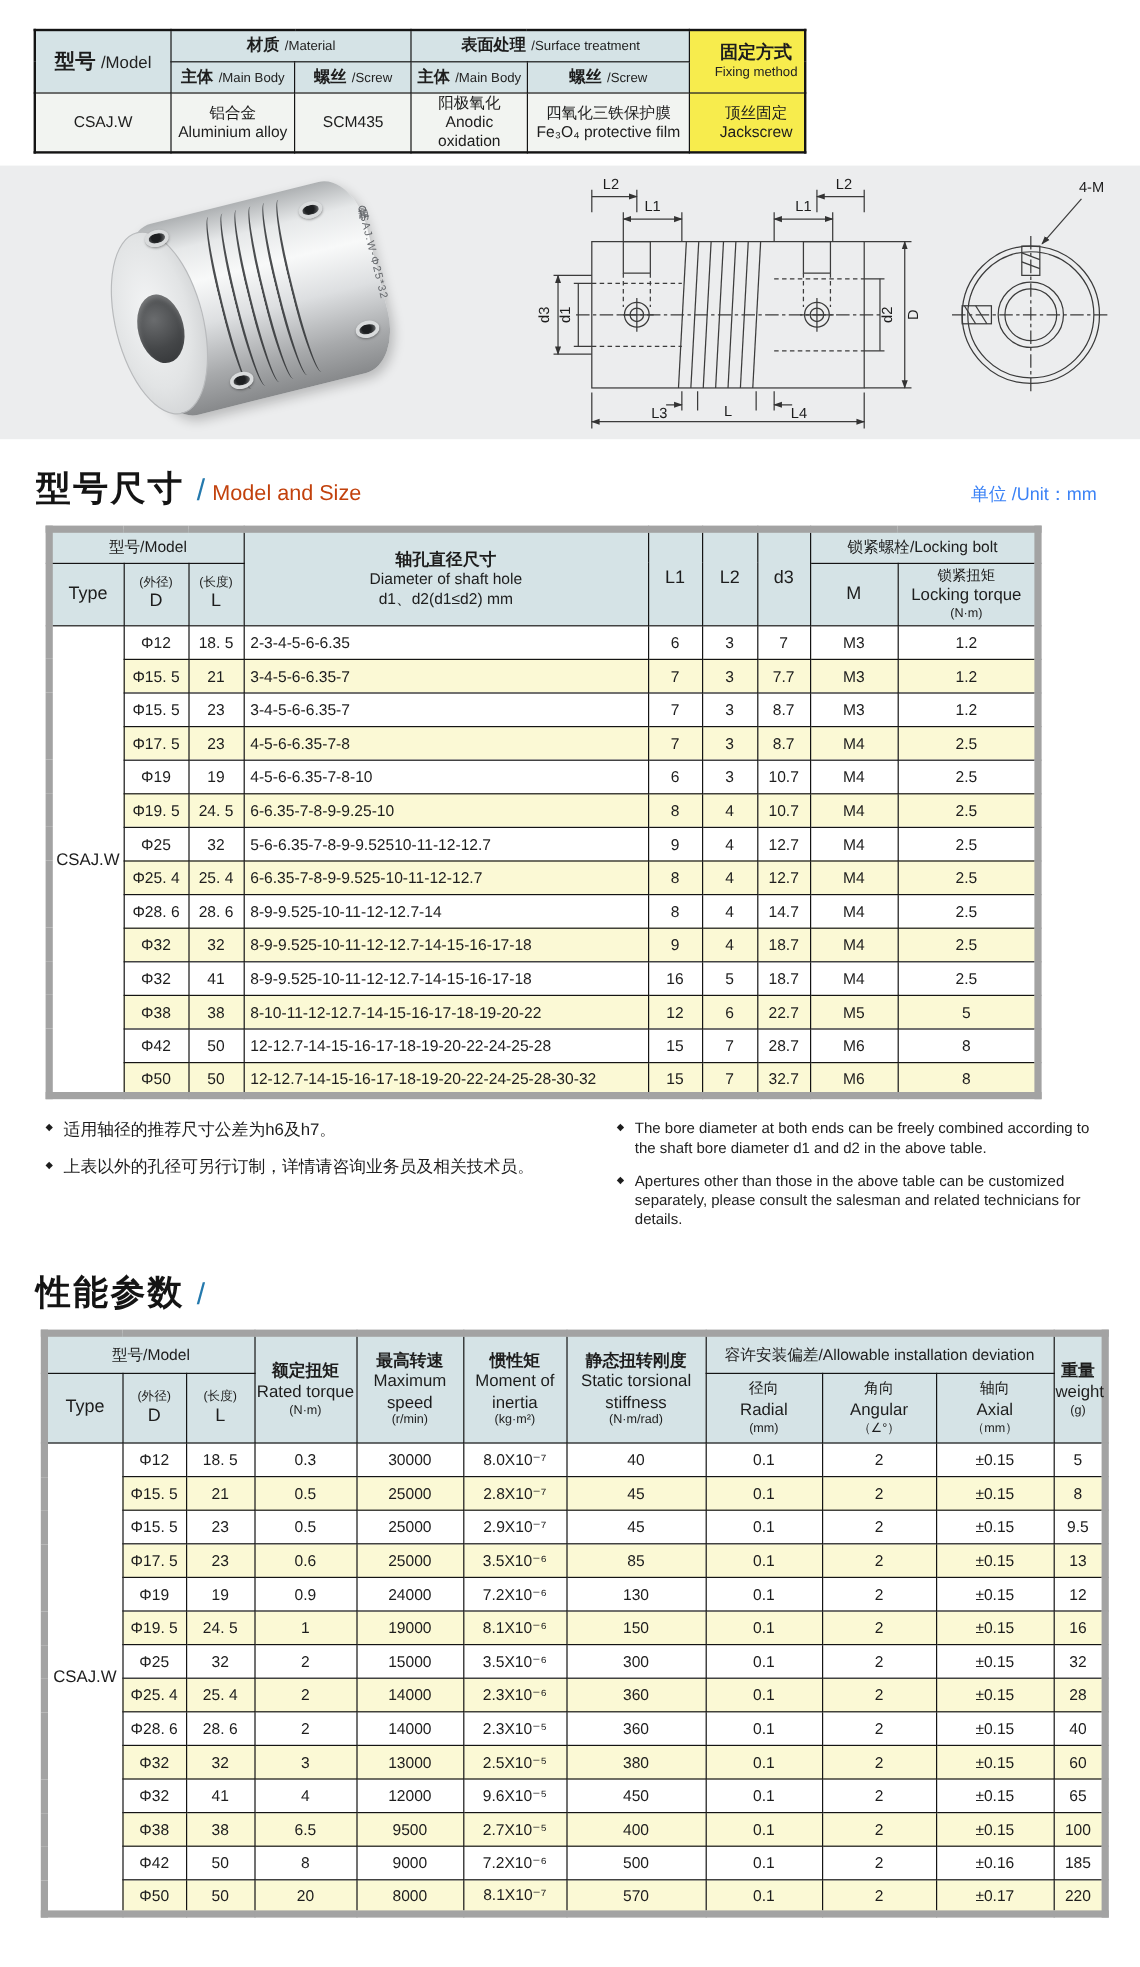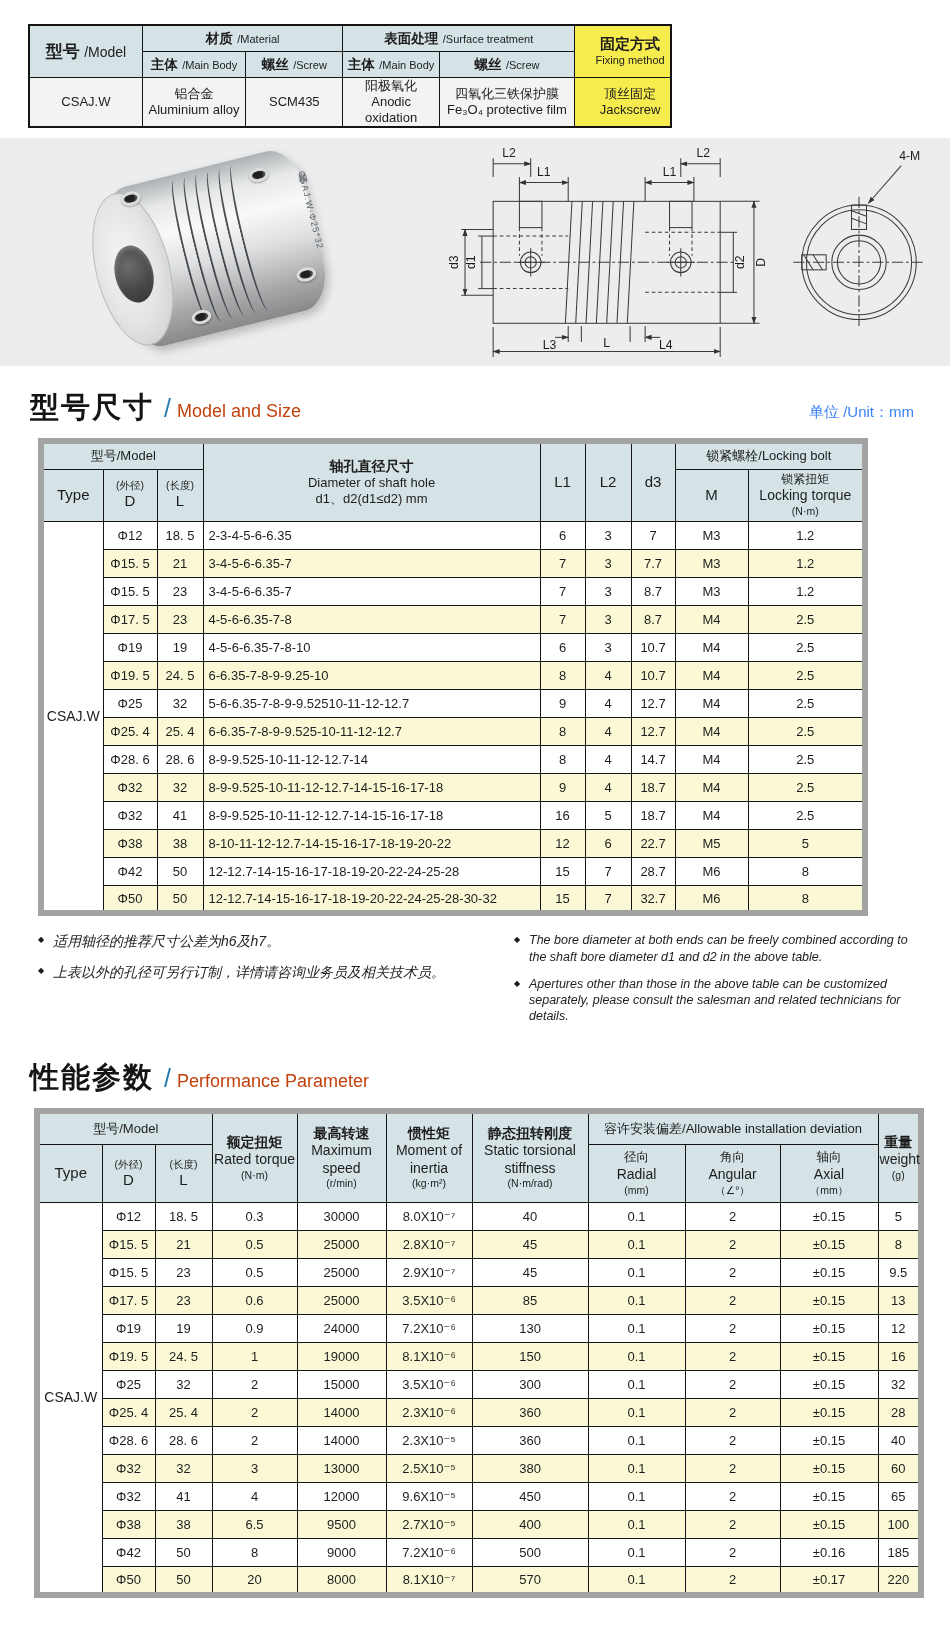--- a/index.html
+++ b/index.html
@@ -75,21 +75,21 @@
   .data-table td.type-cell { background:#ffffff; font-size:14px; }
   .data-table td.left { text-align:left; padding-left:5px; }
   .size-table { width:824px; margin:0 0 0 38px; }
   .perf-table { width:884px; margin:0 0 0 34px; }
   .hbig { font-size:15px; }
   .hmid { font-size:14px; font-weight:bold; }
   .hsmall { font-size:10.5px; }
   .hen { font-size:14px; }
   .hunit { font-size:10.5px; }
   
-  .notes { display:flex; margin:16px 36px 0 38px; gap:36px;font-style:italic; }
+  .notes { display:flex; margin:16px 36px 0 38px; gap:36px; }
   .notes-zh { width:440px; }
   .notes-en { flex:1; }
   .note-item { position:relative; padding-left:15px; margin-bottom:13px; }
   .notes-zh .note-item { font-size:14px; color:#1d1d1d; line-height:1.3; }
   .notes-en .note-item { font-size:12.5px; color:#222; line-height:1.3; margin-bottom:11px; }
   .note-item::before { content:"◆"; position:absolute; left:0; top:3px; font-size:8px; color:#1d1d1d; }
 </style>
 </head>
 <body>
 
@@ -498,21 +498,20 @@
     </div>
   <div class="notes-en">
       <div class="note-item">The bore diameter at both ends can be freely combined according to the shaft bore diameter d1 and d2 in the above table.</div>
       <div class="note-item">Apertures other than those in the above table can be customized separately, please consult the salesman and related technicians for details.</div>
     </div>
 </div>
 
 <div class="section-title">
   <span class="title-zh">性能参数</span>
   <span class="title-sep">/</span>
-  <span class="title-en">Performance Parameter</span>
 </div>
 
 <table class="data-table perf-table">
   <colgroup>
     <col style="width:65px">
       <col style="width:53px">
       <col style="width:57px">
       <col style="width:85px">
       <col style="width:89px">
     <col style="width:86px">

